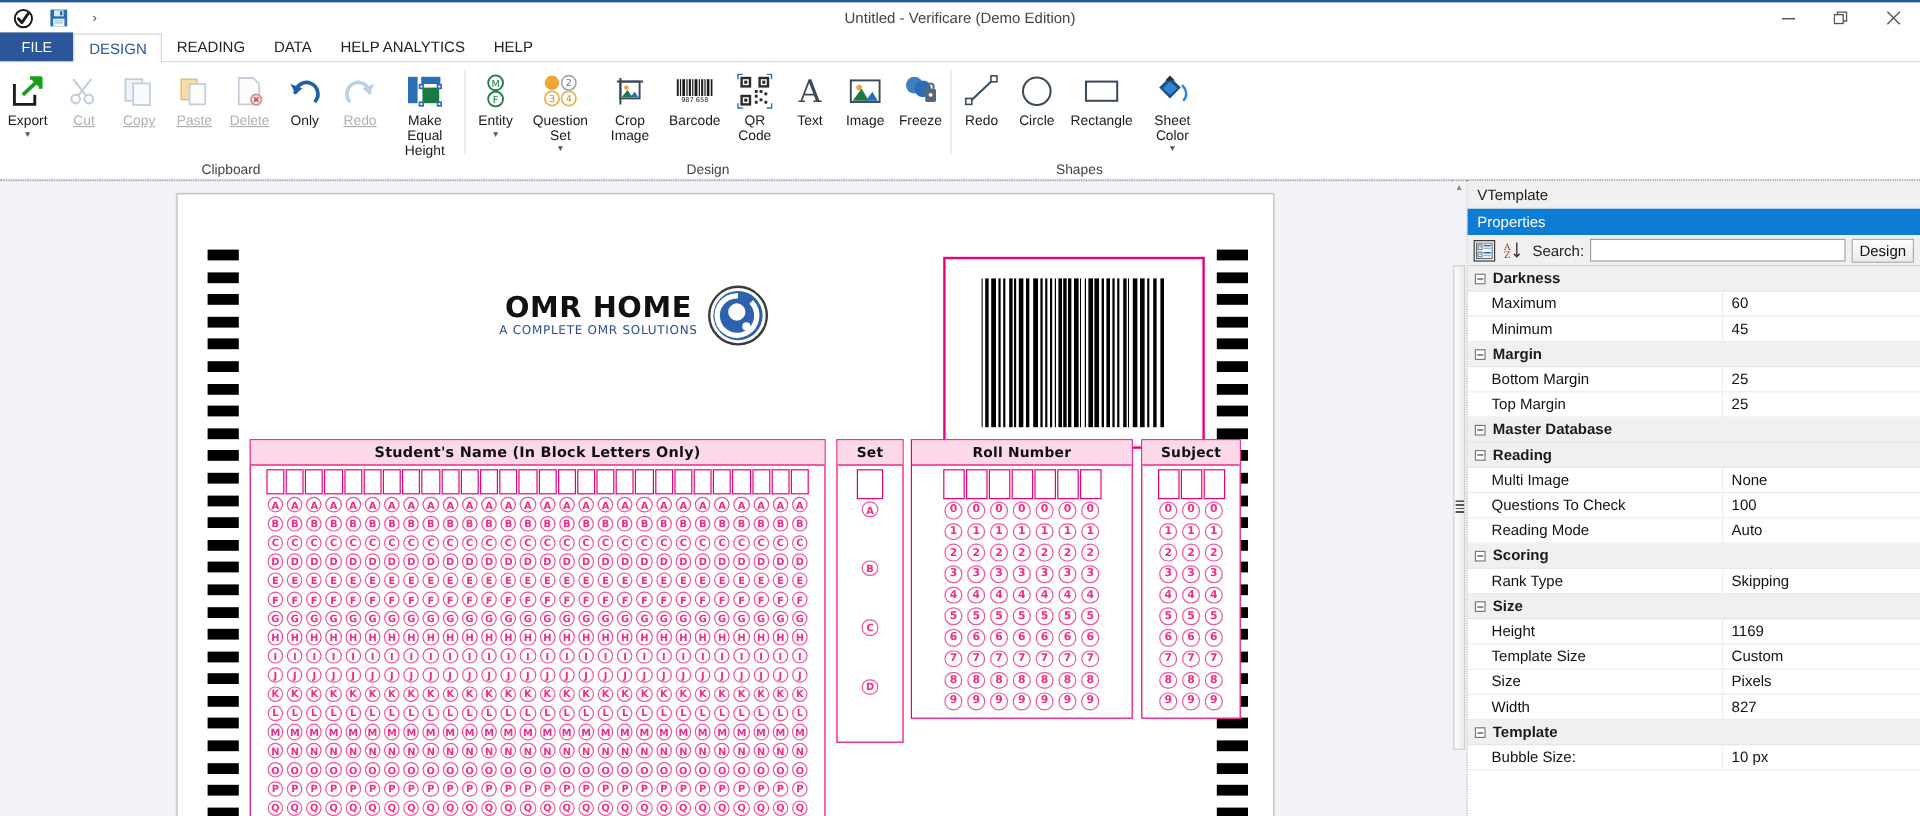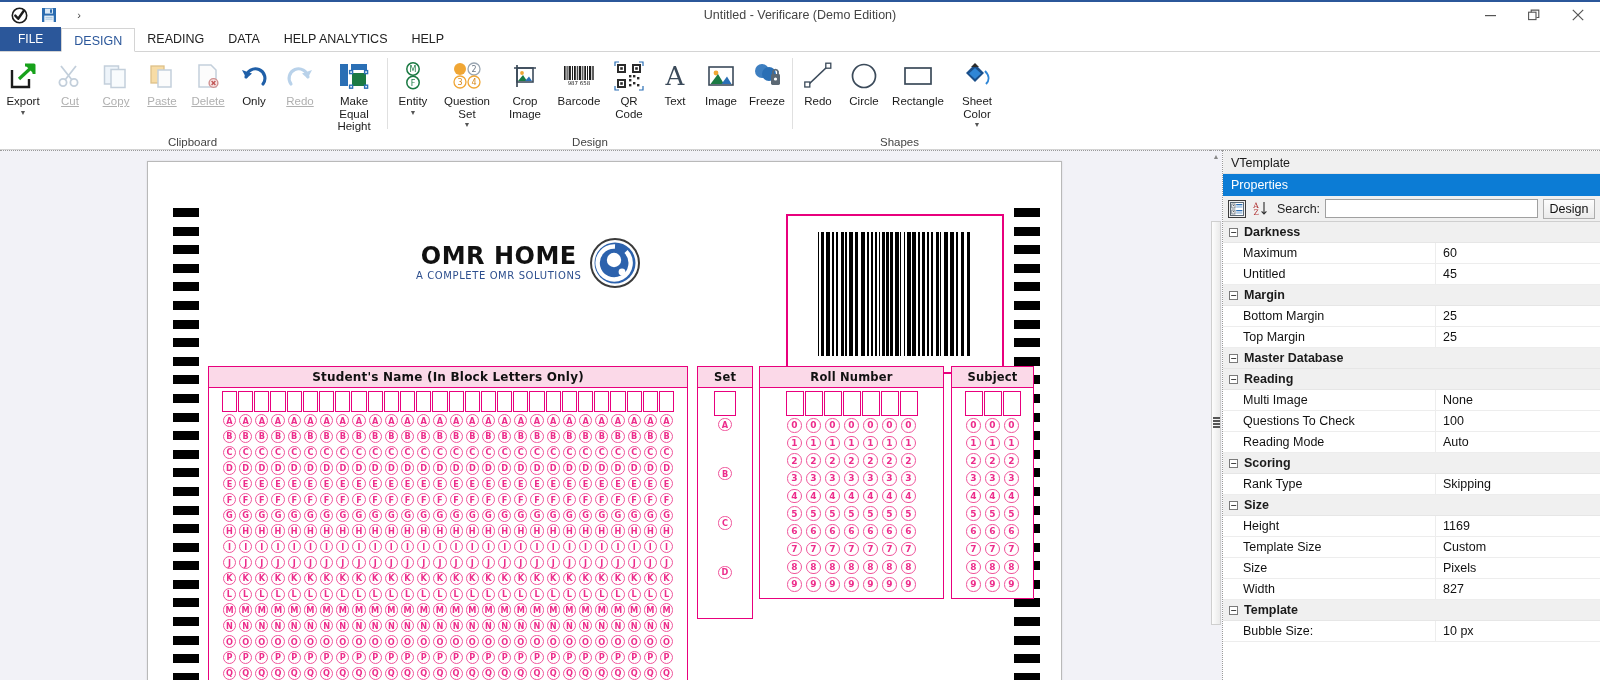--- a/index.html
+++ b/index.html
@@ -1446,21 +1446,21 @@
     <div id="grid">
         <div class="cat">
           <span class="exp">−</span>
           <span>Darkness</span>
         </div>
         <div class="prow">
           <div class="k">Maximum</div>
           <div class="v">60</div>
         </div>
         <div class="prow">
-          <div class="k">Untitled</div>
+          <div class="k">Minimum</div>
           <div class="v">45</div>
         </div>
         <div class="cat">
           <span class="exp">−</span>
           <span>Margin</span>
         </div>
         <div class="prow">
           <div class="k">Bottom Margin</div>
           <div class="v">25</div>
         </div>

